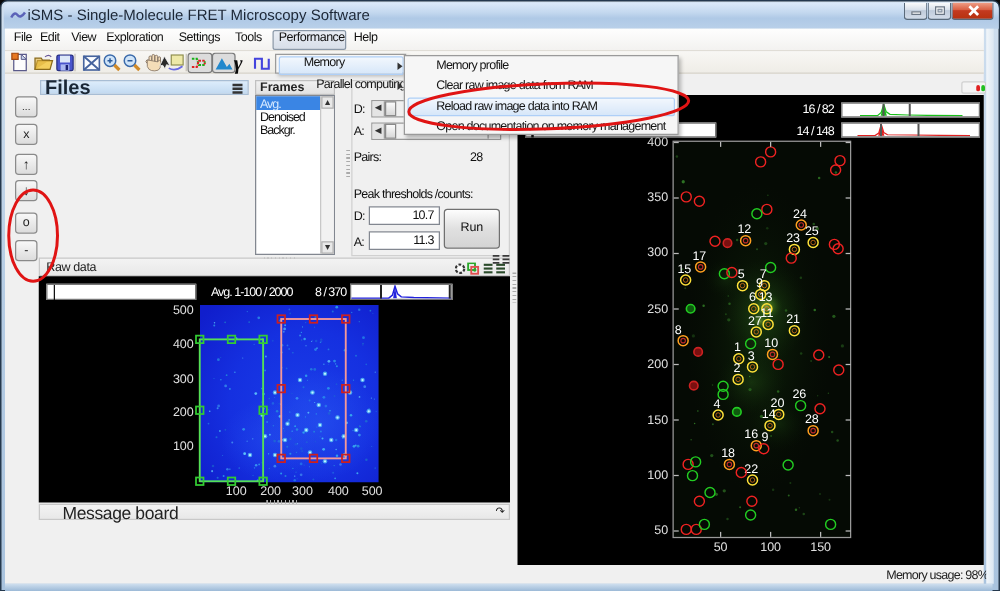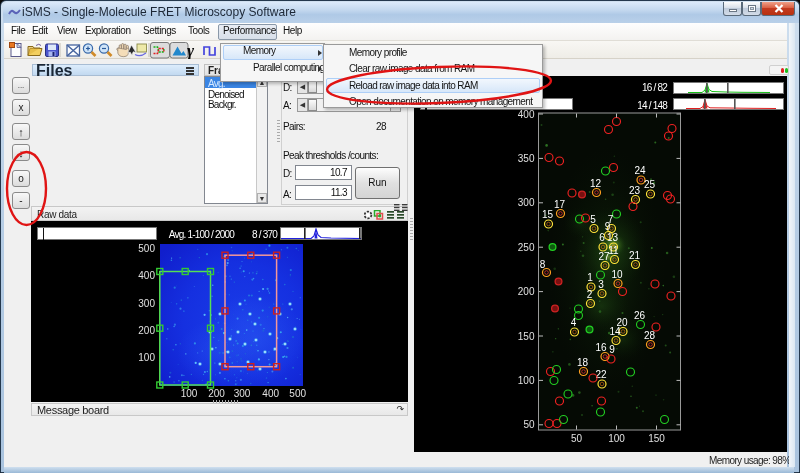--- a/index.html
+++ b/index.html
@@ -506,21 +506,21 @@
         <rect x="246.8" y="251.2" width="6" height="6" fill="none" stroke="#cc2020" stroke-width="1.4"></rect>
         <rect x="272.6" y="251.2" width="6" height="6" fill="none" stroke="#cc2020" stroke-width="1.4"></rect>
         <rect x="221.0" y="306.9" width="6" height="6" fill="none" stroke="#cc2020" stroke-width="1.4"></rect>
         <rect x="272.6" y="306.9" width="6" height="6" fill="none" stroke="#cc2020" stroke-width="1.4"></rect>
         <rect x="221.0" y="362.7" width="6" height="6" fill="none" stroke="#cc2020" stroke-width="1.4"></rect>
         <rect x="246.8" y="362.7" width="6" height="6" fill="none" stroke="#cc2020" stroke-width="1.4"></rect>
         <rect x="272.6" y="362.7" width="6" height="6" fill="none" stroke="#cc2020" stroke-width="1.4"></rect>
  </g>
 </svg>
  <div class="abs hdrbar" style="left:30px;top:402px;width:377px;height:13px;">
- <div class="abs" style="left:5px;top:0px;font-size:11px;line-height:12px;letter-spacing:-0.3px;color:#222;">Message board</div>
+ <div class="abs" style="left:18px;top:0px;font-size:14px;line-height:12px;letter-spacing:-0.3px;color:#222;">Message board</div>
  <div class="abs" style="right:3px;top:0px;font-size:9px;color:#222;">↷</div>
 </div>
 <svg class="abs" style="left:393px;top:202px" width="14" height="9" viewBox="0 0 14 9">
       <g fill="#3a3a3a">
         <rect x="0" y="1" width="5.5" height="1.4"></rect>
         <rect x="0" y="3.8" width="5.5" height="1.4"></rect>
         <rect x="0" y="6.6" width="5.5" height="1.4"></rect>
         <rect x="8" y="1" width="5.5" height="1.4"></rect>
         <rect x="8" y="3.8" width="5.5" height="1.4"></rect>
         <rect x="8" y="6.6" width="5.5" height="1.4"></rect>
@@ -792,21 +792,21 @@
     <div class="abs" style="left:503.5px;top:196.3px;width:30px;text-align:right;font-size:10px;color:#e0e0e0;">300</div>
     <div class="abs" style="left:503.5px;top:240.7px;width:30px;text-align:right;font-size:10px;color:#e0e0e0;">250</div>
     <div class="abs" style="left:503.5px;top:285.1px;width:30px;text-align:right;font-size:10px;color:#e0e0e0;">200</div>
     <div class="abs" style="left:503.5px;top:329.5px;width:30px;text-align:right;font-size:10px;color:#e0e0e0;">150</div>
     <div class="abs" style="left:503.5px;top:373.9px;width:30px;text-align:right;font-size:10px;color:#e0e0e0;">100</div>
     <div class="abs" style="left:503.5px;top:418.3px;width:30px;text-align:right;font-size:10px;color:#e0e0e0;">50</div>
     <div class="abs" style="left:560.5px;top:432px;width:30px;text-align:center;font-size:10px;color:#e0e0e0;">50</div>
     <div class="abs" style="left:600.5px;top:432px;width:30px;text-align:center;font-size:10px;color:#e0e0e0;">100</div>
     <div class="abs" style="left:640.5px;top:432px;width:30px;text-align:center;font-size:10px;color:#e0e0e0;">150</div>
  <div class="abs" style="left:708px;top:453.5px;font-size:10px;letter-spacing:-0.6px;color:#222;">Memory usage: 98%</div>
- <div class="abs menu" style="left:219px;top:41.5px;width:105px;height:39px;">
+ <div class="abs menu" style="left:219px;top:41.5px;width:105px;height:16px;">
  <div class="abs hl" style="left:2px;top:1px;width:100px;height:15px;"></div>
  <div class="mtext" style="left:22px;top:1.5px;">Memory</div>
  <div class="abs" style="left:97px;top:6.5px;width:0;height:0;border-left:4px solid #333;border-top:3.5px solid transparent;border-bottom:3.5px solid transparent;"></div>
  <div class="mtext" style="left:32px;top:18px;">Parallel computing</div>
  <div class="abs" style="left:97px;top:22.5px;width:0;height:0;border-left:4px solid #333;border-top:3.5px solid transparent;border-bottom:3.5px solid transparent;"></div>
 </div>
 <div class="abs menu" style="left:322px;top:42.5px;width:219.5px;height:64px;">
  <div class="mtext" style="left:25px;top:2px;">Memory profile</div>
  <div class="mtext" style="left:25px;top:18.5px;">Clear raw image data from RAM</div>
  <div class="abs hl" style="left:2px;top:33px;width:214px;height:15.5px;"></div>

